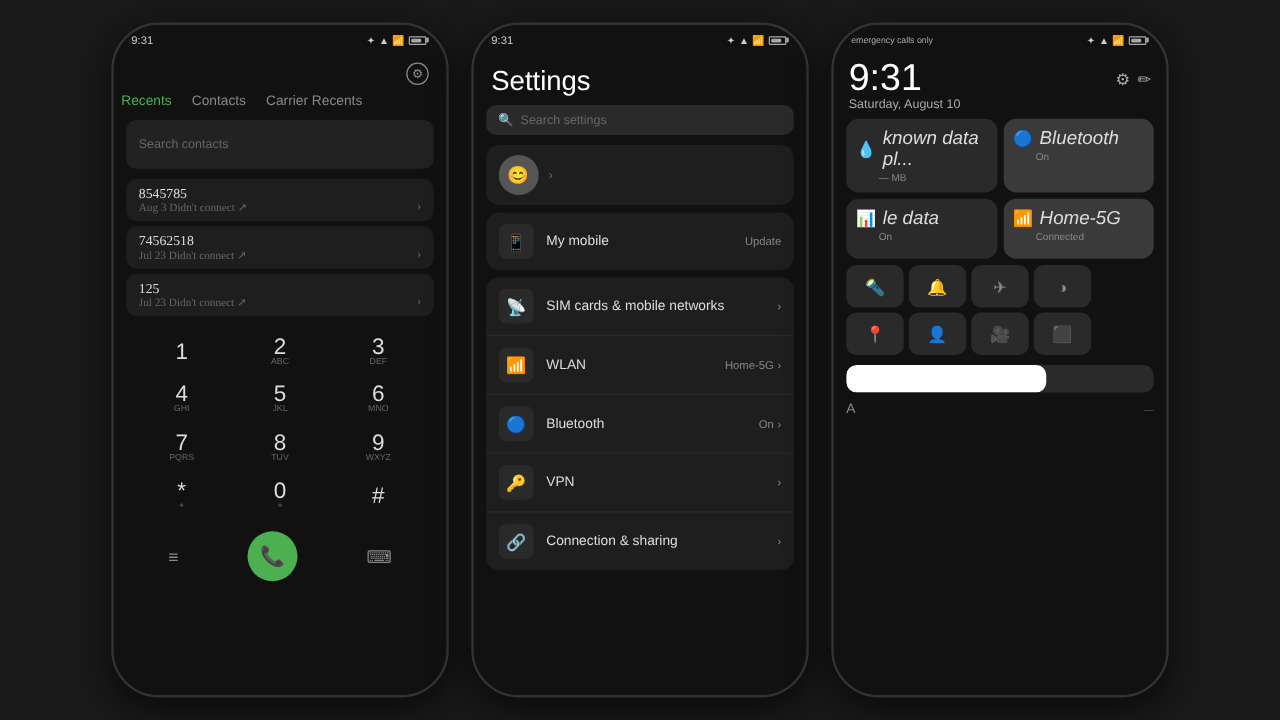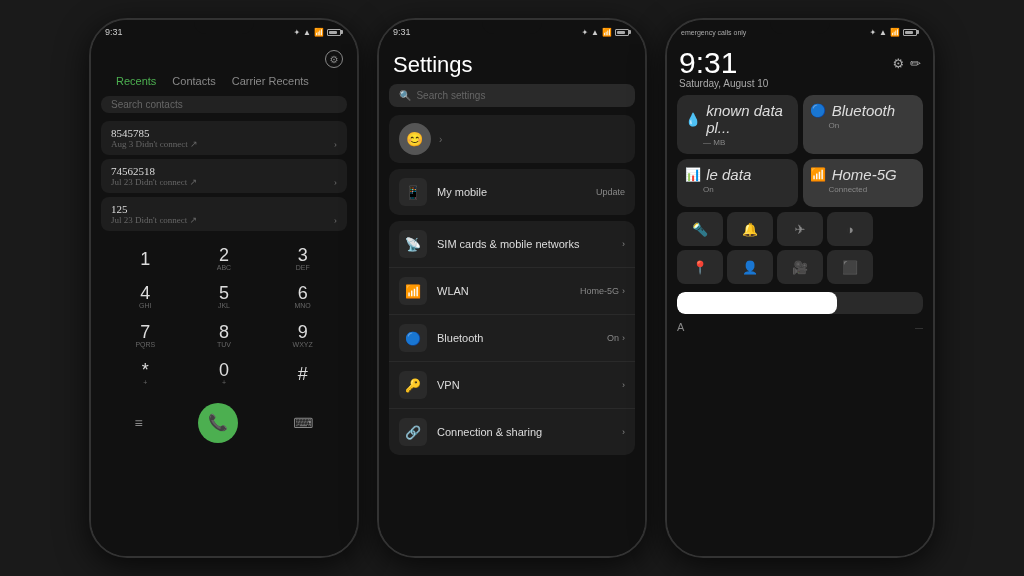--- a/index.html
+++ b/index.html
@@ -80,39 +80,39 @@
       border: 1.5px solid #888;
       border-radius: 50%;
       display: flex;
       align-items: center;
       justify-content: center;
       color: #888;
       font-size: 10px;
     }
     .dialer-tabs {
       display: flex;
-      padding: 0 19px;
+      padding: 0 0;
       gap: 4px;
       margin-bottom: 6px;
     }
     .dialer-tab {
       font-size: 11px;
       padding: 3px 6px;
       border-radius: 4px;
       color: #888;
       cursor: pointer;
     }
     .dialer-tab.active {
       color: #4CAF50;
     }
     .search-bar {
       margin: 0 10px 6px;
       background: #222;
       border-radius: 8px;
-      padding: 3px 10px;
+      padding: 14px 10px;
       font-size: 10px;
       color: #666;
     }
     .recent-call {
       margin: 2px 10px;
       background: #1e1e1e;
       border-radius: 8px;
       padding: 6px 10px;
       display: flex;
       align-items: flex-end;

